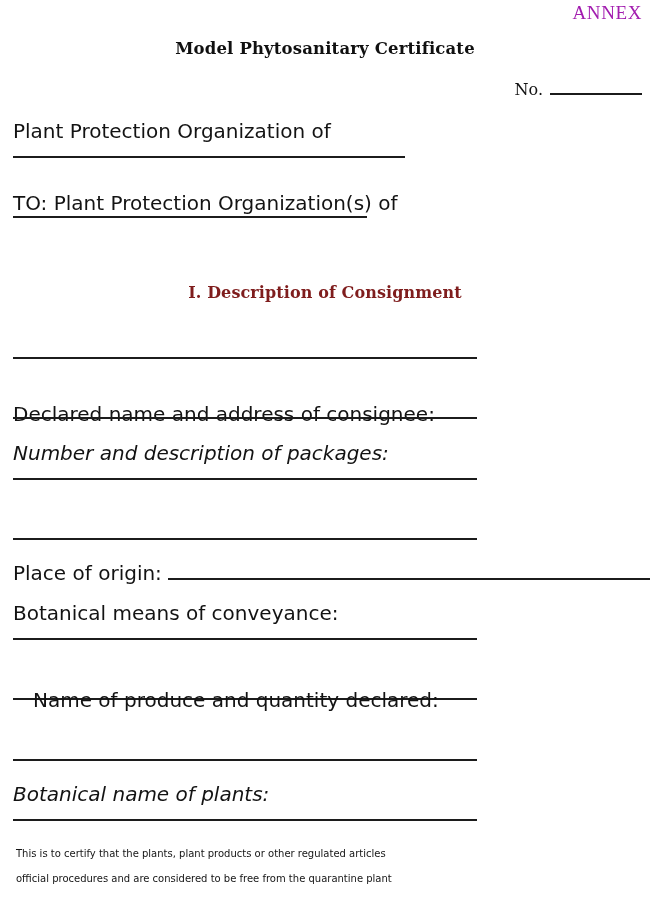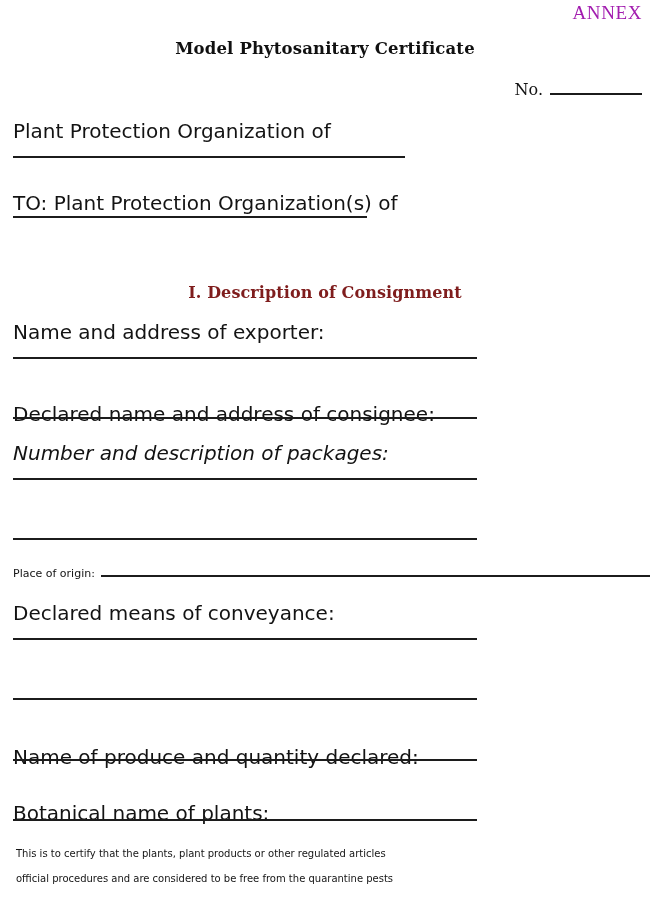--- a/index.html
+++ b/index.html
@@ -102,21 +102,21 @@
 
   
   .inline-row {
     position: absolute;
     left: 13px;
     display: flex;
     align-items: baseline;
     width: 637px;
   }
   .inline-row .field-text {
-    font-size: 11px;
+    font-size: 20px;
     line-height: 19px;
     color: #131313;
     white-space: nowrap;
     text-align: center;
   }
   .inline-row .inline-rule {
     flex: 1 1 auto;
     height: 0;
     border-bottom: 2.2px solid #1c1c1c;
     margin-left: 6px;
@@ -151,45 +151,44 @@
   </div>
 
   <div class="field-label" style="top:122px;">Plant Protection Organization of</div>
   <div class="rule" style="top:156px; width:392px;"></div>
 
   <div class="field-label" style="top:194px;">TO: Plant Protection Organization(s) of</div>
   <div class="rule" style="top:216px; width:354px;"></div>
 
   <div class="section-title">I. Description of Consignment</div>
 
-  <div class="field-label" style="top:323px;">Name and address of exporter:</div>
   <div class="rule" style="top:357px; width:464px;"></div>
 
   <div class="field-label" style="top:405px;text-align:center;">Declared name and address of consignee:</div>
   <div class="rule" style="top:417px; width:464px;"></div>
 
   <div class="field-label" style="top:444px;font-style:italic;">Number and description of packages:</div>
   <div class="rule" style="top:478px; width:464px;"></div>
 
   <div class="rule" style="top:538px; width:464px;"></div>
 
   <div class="inline-row" style="top:564px;">
     <span class="field-text">Place of origin:</span>
     <span class="inline-rule"></span>
   </div>
 
-  <div class="field-label" style="top:604px;">Declared means of conveyance:</div>
+  <div class="field-label" style="top:604px;">Botanical means of conveyance:</div>
   <div class="rule" style="top:638px; width:464px;"></div>
 
   <div class="rule" style="top:698px; width:464px;"></div>
 
-  <div class="field-label" style="top:748px;">Name of produce and quantity declared:</div>
+  <div class="field-label" style="top:691px;margin-left:20px;">Name of produce and quantity declared:</div>
   <div class="rule" style="top:759px; width:464px;"></div>
 
-  <div class="field-label" style="top:804px;">Botanical name of plants:</div>
+  <div class="field-label" style="top:785px;font-style:italic;">Botanical name of plants:</div>
   <div class="rule" style="top:819px; width:464px;"></div>
 
   <div class="certify">
     <div>This is to certify that the plants, plant products or other regulated articles</div>
-    <div>official procedures and are considered to be free from the quarantine pests</div>
+    <div>official procedures and are considered to be free from the quarantine plant</div>
   </div>
 
 </div>
 
 </body></html>

